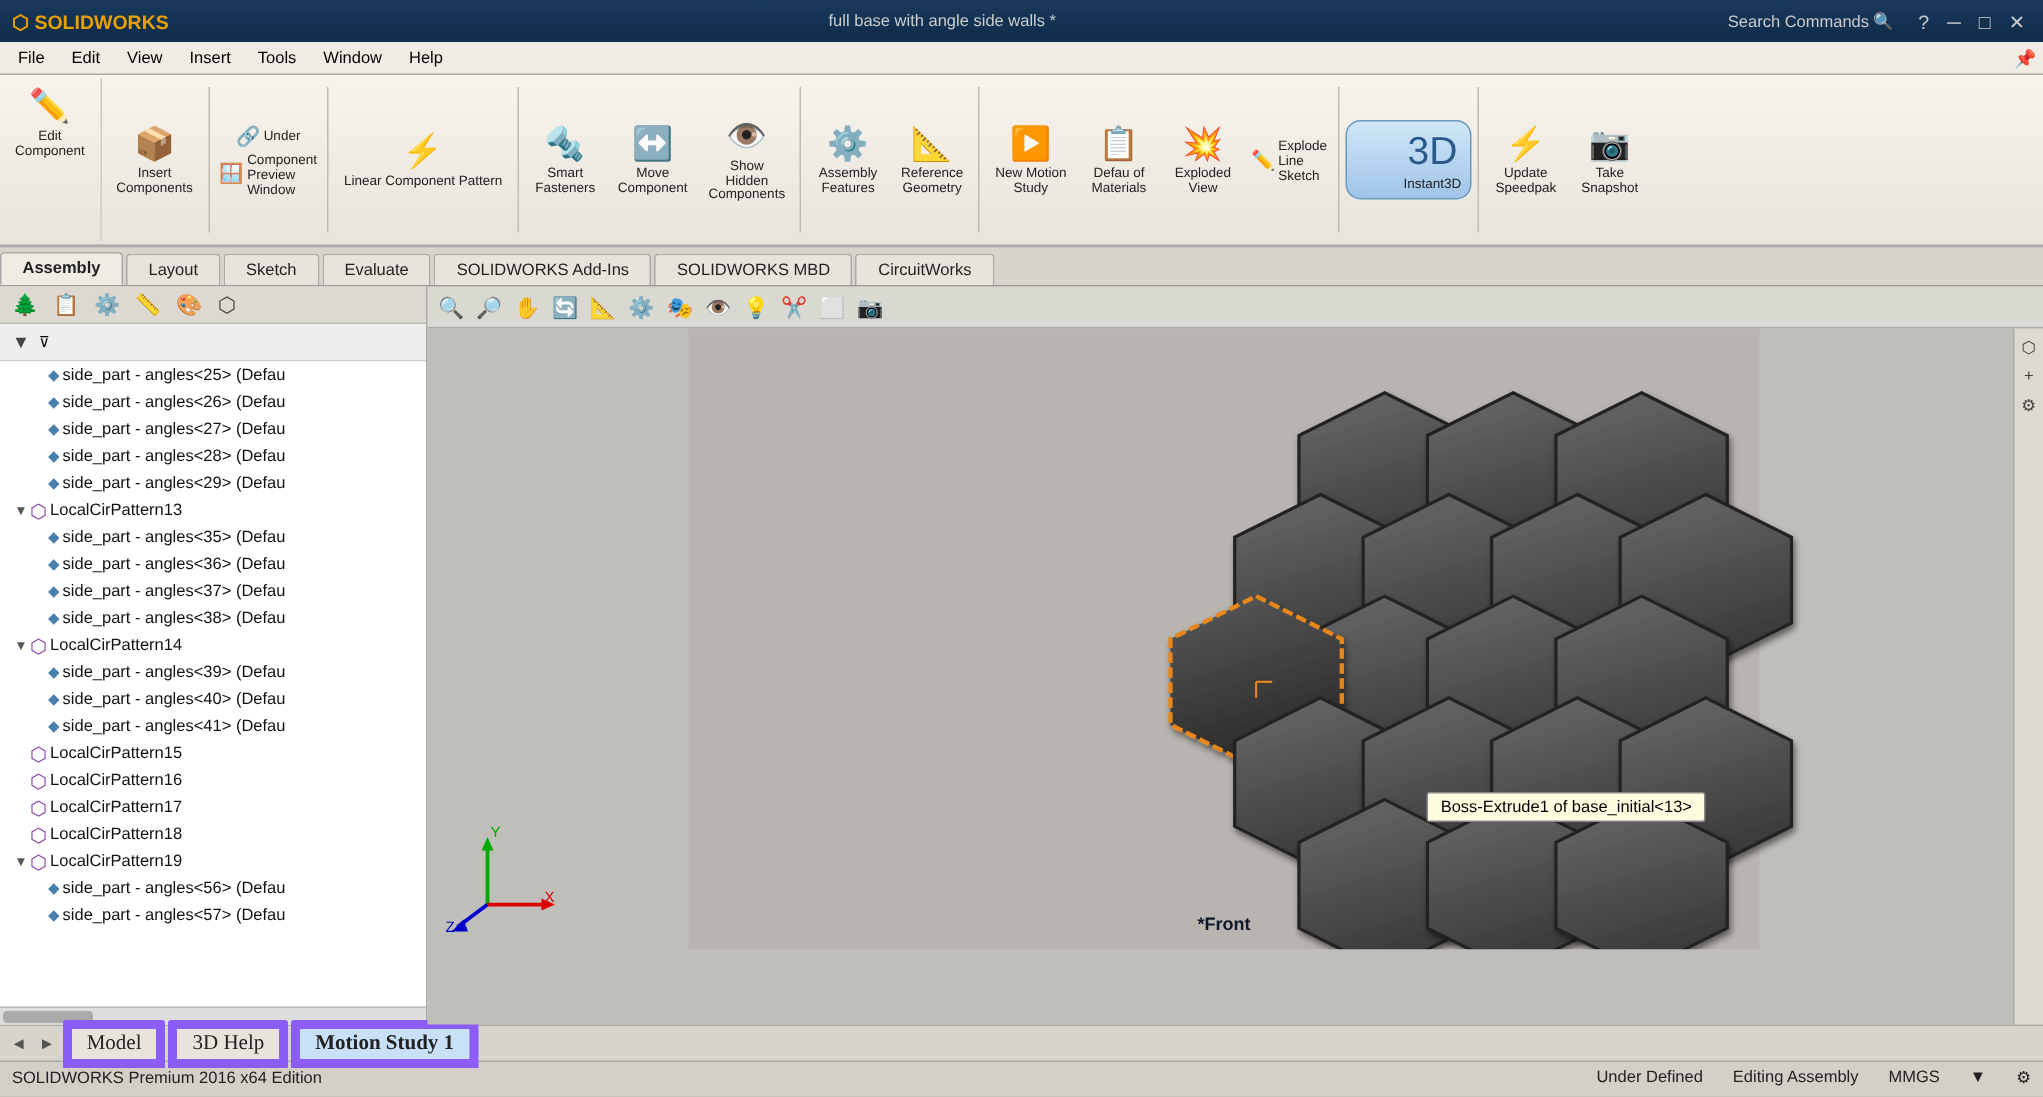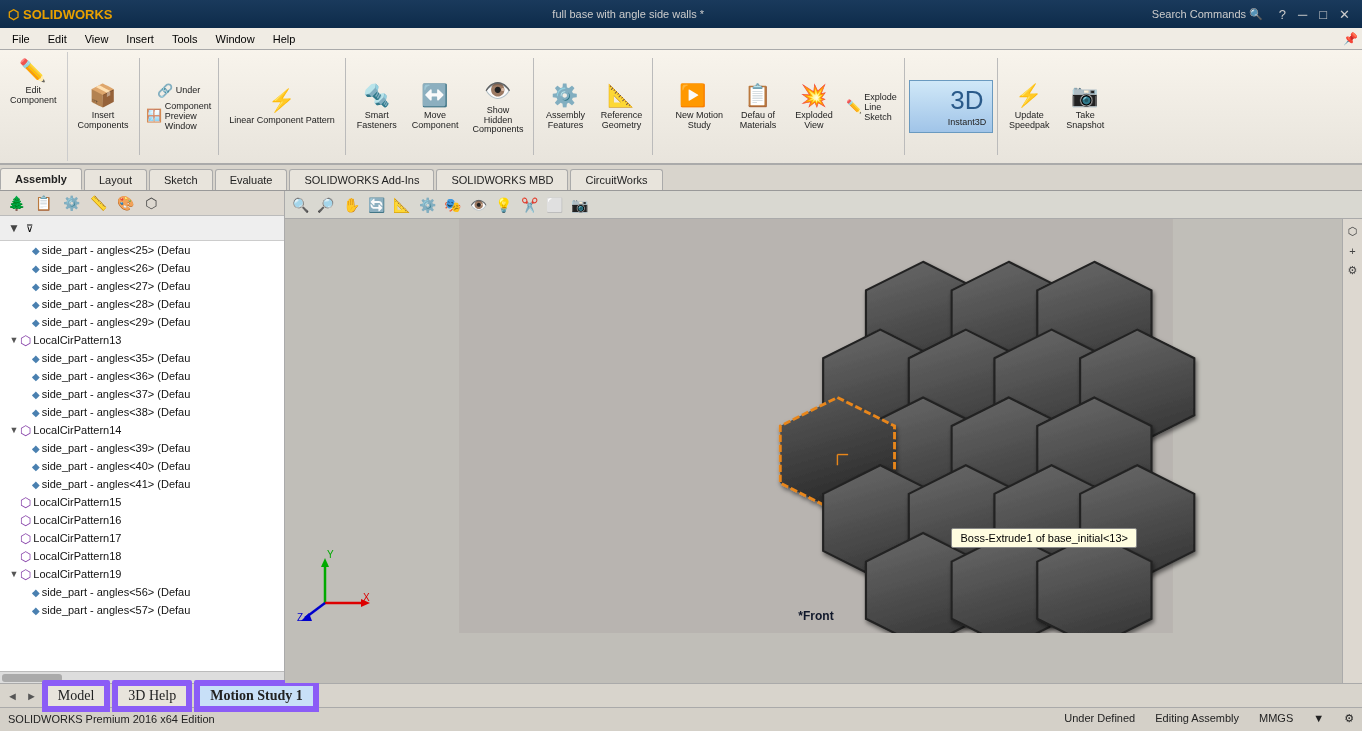--- a/index.html
+++ b/index.html
@@ -79,21 +79,21 @@
       font-size: 9px;
       text-align: center;
       min-width: 54px;
       color: #222;
     }
     .ribbon-divider { width: 1px; background: #bbb; margin: 4px 2px; align-self: stretch; }
 
     .instant3d-btn {
       background: linear-gradient(to bottom, #d0e8f8, #a0c4e8);
       border: 1px solid #6a9ac0;
-      border-radius: 0;
+      border-radius: 10px;
       padding-left: 38px;
     }
 
     
     #tabs-bar {
       background: #d8d4cc;
       display: flex;
       align-items: flex-end;
       border-bottom: 1px solid #999;
       height: 26px;
@@ -417,21 +417,21 @@
     <div class="ribbon-large-btn">
       <span class="ribbon-icon">📐</span>
       <span class="ribbon-btn-label" style="white-space:pre;">Reference
 Geometry</span>
     </div>
 
     <div class="ribbon-divider"></div>
 
     <div class="ribbon-large-btn">
       <span class="ribbon-icon">▶️</span>
-      <span class="ribbon-btn-label" style="white-space:pre;margin-left:12px;">New Motion
+      <span class="ribbon-btn-label" style="white-space:pre;">New Motion
 Study</span>
     </div>
 
     <div class="ribbon-large-btn">
       <span class="ribbon-icon">📋</span>
       <span class="ribbon-btn-label" style="white-space:pre;">Defau of
 Materials</span>
     </div>
 
     <div class="ribbon-large-btn">

